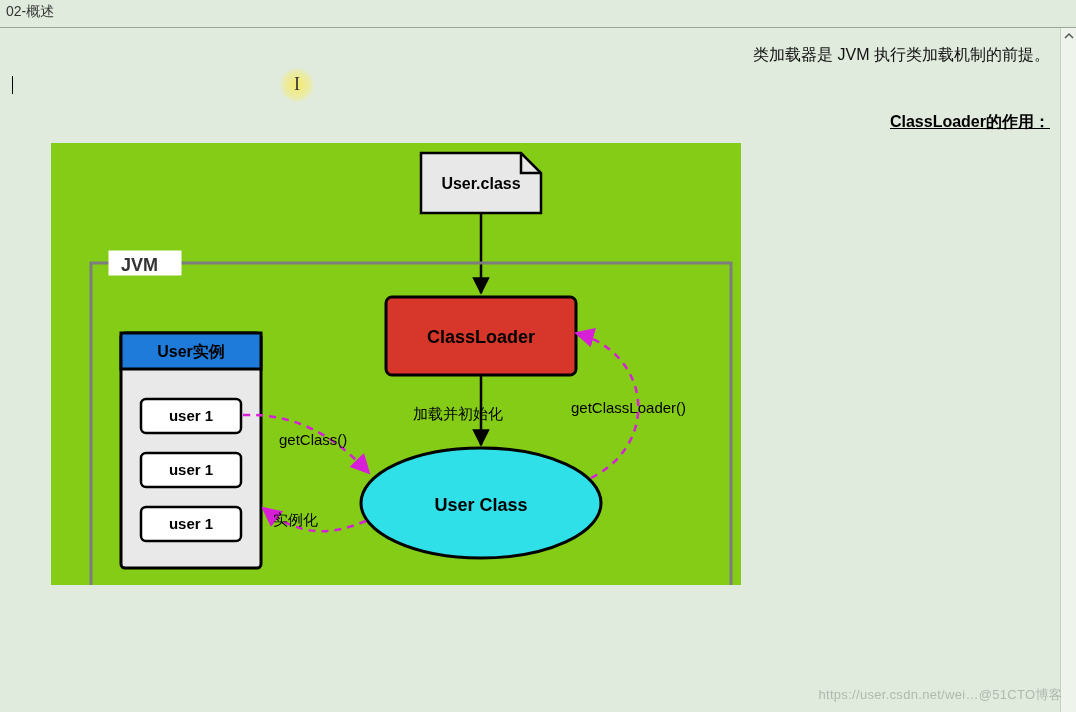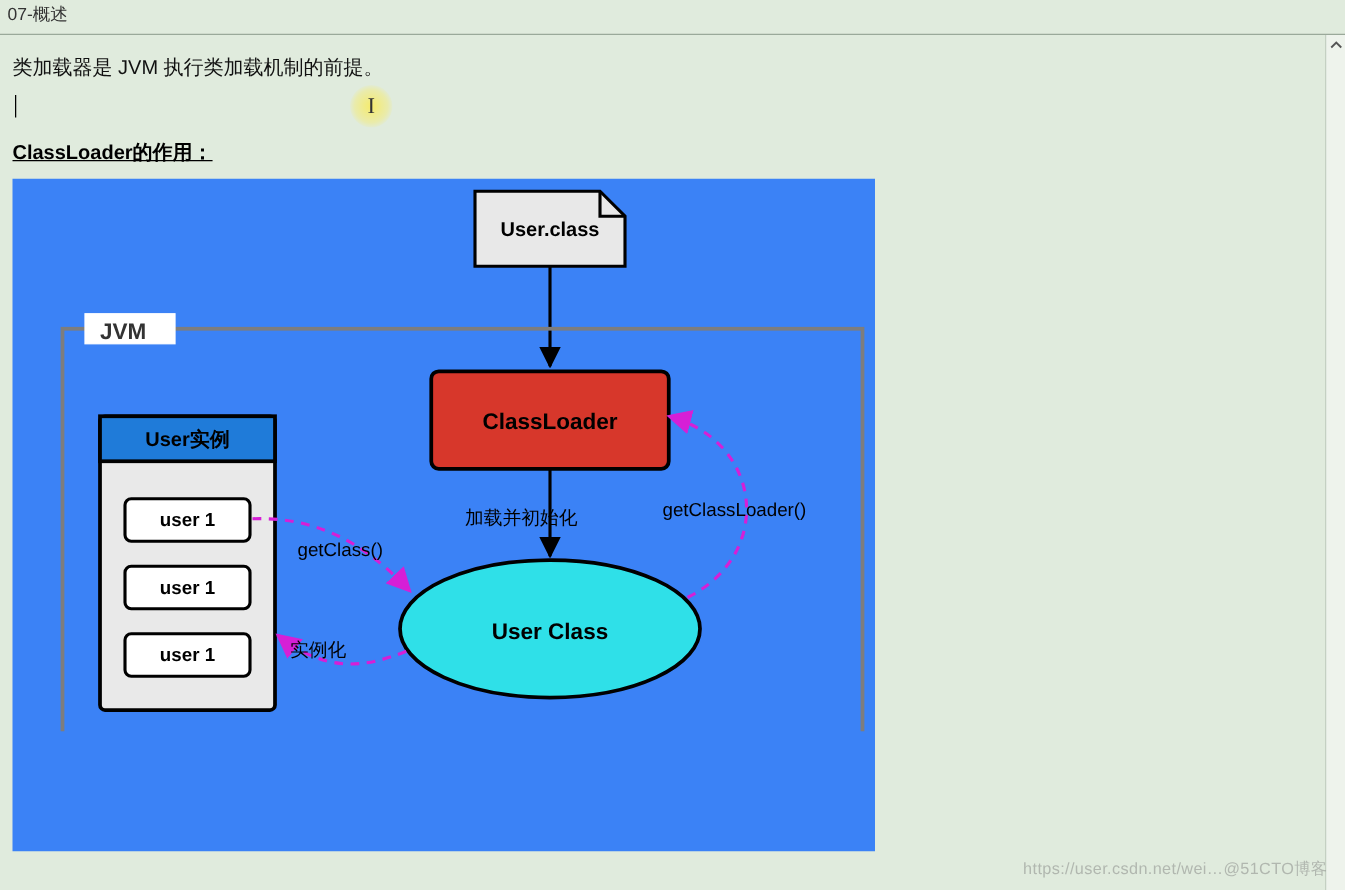--- a/index.html
+++ b/index.html
@@ -19,20 +19,21 @@
     font-size: 14px;
     color: #333;
     background: #e0ebdd;
   }
   .page {
     position: absolute;
     top: 28px; left: 0; right: 16px; bottom: 0;
     padding: 14px 10px 10px 10px;
     background: #e0ebdd;
     overflow: hidden;
+    text-align: right;
   }
   .scrollbar {
     position: absolute;
     top: 28px; right: 0; bottom: 0;
     width: 16px;
     background: #eef3ec;
     border-left: 1px solid #c4d0c2;
   }
   .scroll-up {
     position: absolute;
@@ -77,42 +78,43 @@
     margin: 16px 0 10px 0;
     text-decoration: underline;
   }
   .body-text {
     font-size: 16px;
     color: #111;
     line-height: 1.7;
     letter-spacing: 0.2px;
   }
   .diagram-wrap {
-    background: #3b82f6;
+    background: #84cc16;
     margin-top: 6px;
     width: 690px;
-    height: 538px;
+    height: 442px;
     position: relative;
     overflow: hidden;
+    margin-left: 41px;
   }
   .watermark {
     position: absolute;
     right: 14px; bottom: 8px;
     font-size: 13px;
     color: rgba(120,120,120,0.45);
     font-family: Arial, sans-serif;
     letter-spacing: 0.3px;
   }
   
   svg text { font-family: "Microsoft YaHei", Arial, sans-serif; }
 </style>
 </head>
 <body>
 
-<div class="titlebar">07-概述</div>
+<div class="titlebar">02-概述</div>
 
 <div class="page">
 
   <div class="intro">类加载器是 JVM 执行类加载机制的前提。</div>
 
   <div class="cursor-line">
     <span class="text-caret"></span>
     <span class="ibeam-highlight">I</span>
   </div>
 

